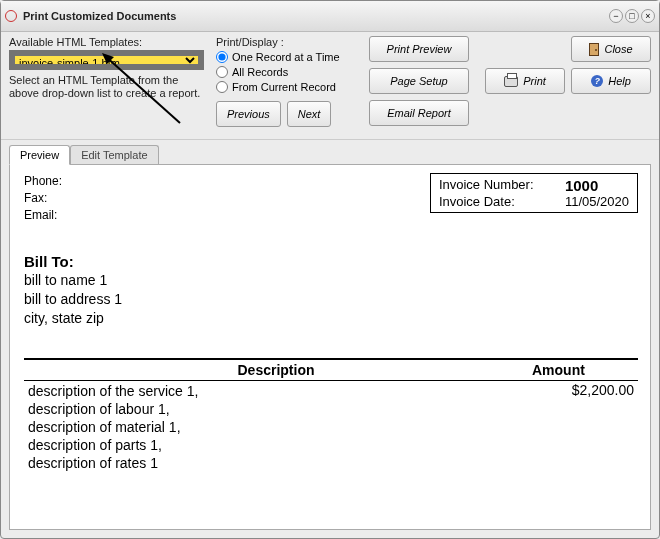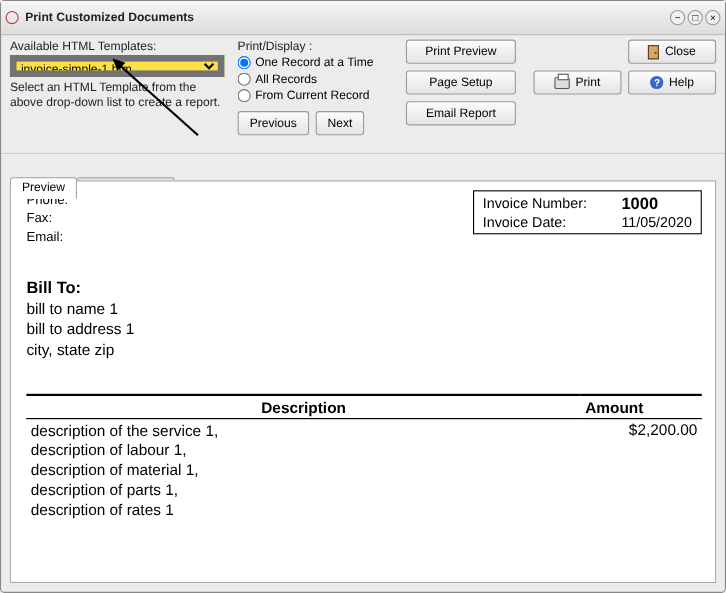--- a/index.html
+++ b/index.html
@@ -75,30 +75,31 @@
   .tp-left .hint { font-size: 11px; color: #222; margin-top: 4px; line-height: 13px; }
   .tp-radio {
     width: 150px;
   }
   .tp-radio .group-lbl { font-size: 11px; color: #222; }
   .tp-radio label { display:flex; align-items:center; gap:4px; font-size:11px; margin-top:3px; }
   .tp-radio input[type=radio]{ margin:0; width:12px; height:12px; }
   .nav-btns { margin-top: 8px; display:flex; gap:6px; }
   .btn {
     height: 22px;
-    padding: 2px 10px;
+    padding: 12px 10px;
     font-size: 11px;
     border: 1px solid #9a9a9a;
     border-radius: 3px;
     background: linear-gradient(#fcfcfc,#e4e4e4);
     cursor: pointer;
     display: inline-flex;
     align-items: center;
     justify-content: center;
     gap: 5px;
+    font-style: italic;
   }
   .btn-stack { display:flex; flex-direction:column; gap:6px; width:100px; }
   .btn-stack .btn { width:100px; }
   .tp-right { flex:1; display:flex; justify-content:flex-end; align-items:flex-start; }
   .right-btns { width: 170px; display:flex; flex-wrap:wrap; gap:6px; justify-content:flex-end; }
   .right-btns .btn { width: 80px; }
   .right-btns .btn.wide { width: 80px; }
   .icon-close-door {
     width:10px;height:13px;border:1px solid #5a3a1a;background:#d7a766;position:relative;display:inline-block;
   }
@@ -107,21 +108,21 @@
   .icon-print::before{content:"";position:absolute;left:2px;top:-4px;width:8px;height:4px;background:#fff;border:1px solid #555;}
   .icon-help { width:12px;height:12px;border-radius:50%;background:#3a67c7;color:#fff;font-weight:bold;font-size:9px;text-align:center;line-height:12px;display:inline-block;}
   .tabs-row { display:flex; padding: 4px 8px 0 8px; gap:0; }
   .tab {
     border:1px solid #aaa; border-bottom:none;
     padding: 3px 10px;
     font-size:11px;
     border-radius: 3px 3px 0 0;
     background: #ececec;
     cursor:pointer;
-    position:relative; top:17px;
+    position:relative; top:1px;
   }
   .tab.active { background:#fff; border-bottom:1px solid #fff; z-index:2;}
   .tab:not(.active){ background:#e3e3e3; color:#444; }
   .preview-wrap {
     margin: 0 8px 8px 8px;
     border:1px solid #aaa;
     background:#fff;
     flex:1;
     position:relative;
     overflow:hidden;

